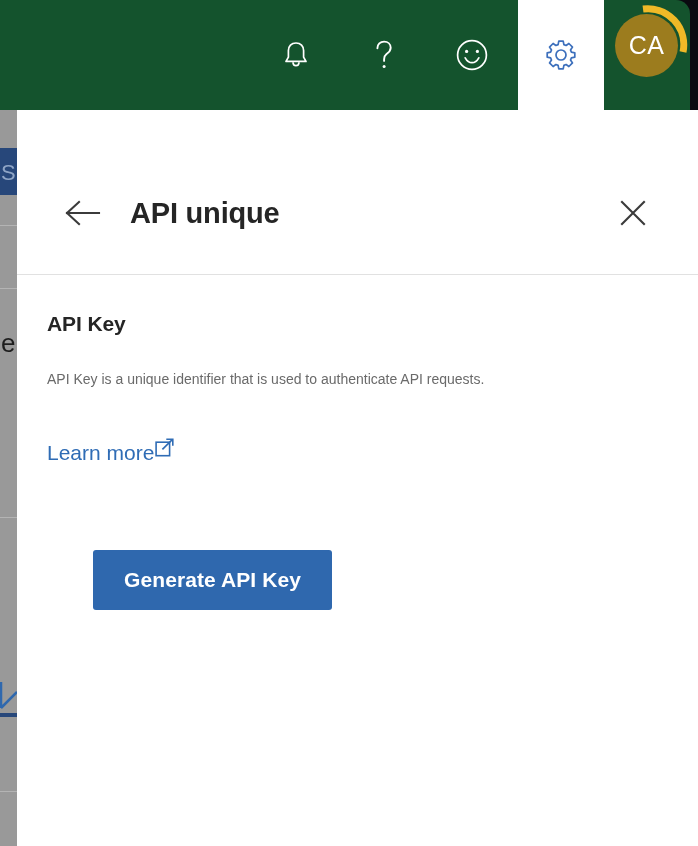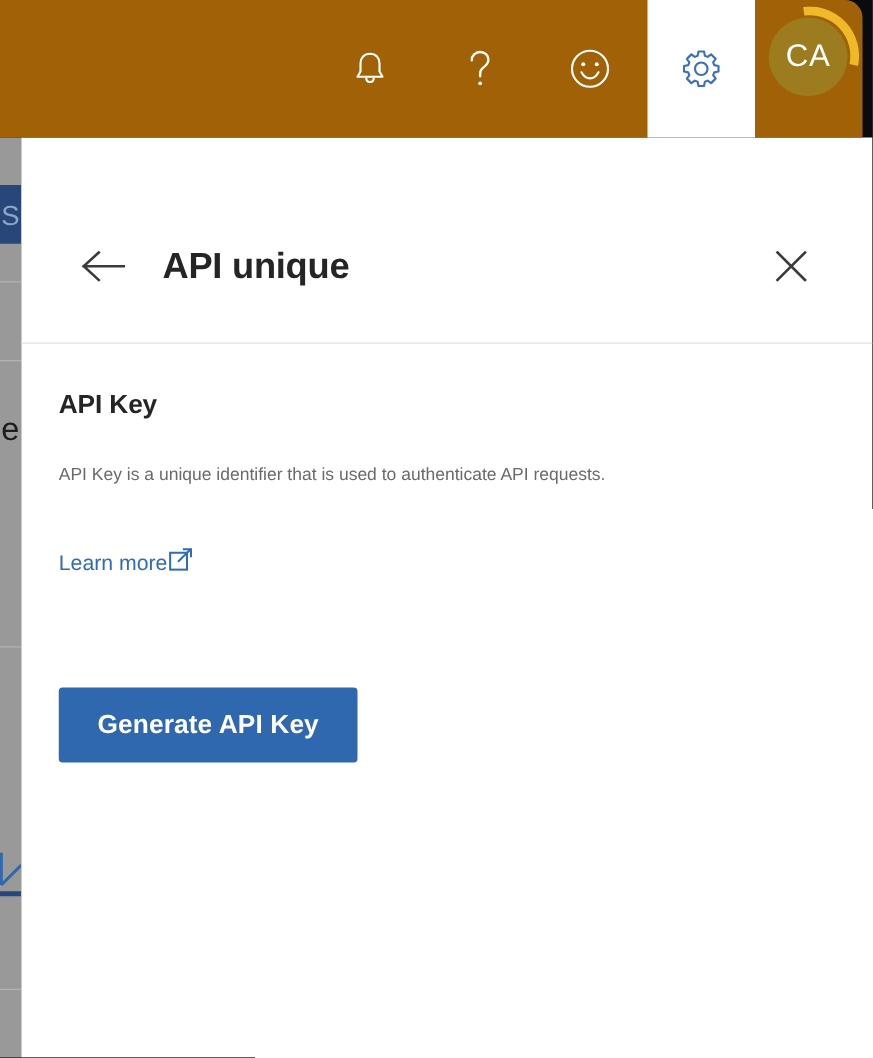--- a/index.html
+++ b/index.html
@@ -24,21 +24,21 @@
     overflow: hidden;
   }
 
   
   .topbar {
     position: absolute;
     left: 0;
     top: 0;
     width: 690px;
     height: 110px;
-    background: #a16207;
+    background: #14532d;
     border-top-right-radius: 14px;
     z-index: 5;
   }
 
   .topbar-icons {
     position: absolute;
     left: 0;
     top: 0;
     height: 110px;
     width: 518px;
@@ -257,21 +257,21 @@
   .body-para.second { padding-top: 28px; }
 
   .warn-label {
     color: #9a7715;
   }
 
   .learn-row {
     padding-top: 42px;
   }
   .learn-link {
-    font-size: 17px;
+    font-size: 21px;
     color: #2f6cb5;
     text-decoration: none;
     display: inline-flex;
     align-items: flex-start;
     cursor: pointer;
     font-family: "Liberation Sans", sans-serif;
   }
   .ext-icon {
     display: inline-block;
     margin-left: 1px;
@@ -285,20 +285,21 @@
     background: #2f68ae;
     color: #ffffff;
     border: none;
     border-radius: 3px;
     padding: 18px 31px;
     font-size: 21px;
     font-weight: 600;
     letter-spacing: 0.1px;
     cursor: pointer;
     font-family: "Liberation Sans", sans-serif;
+    margin-left: 46px;
   }
 </style>
 </head>
 <body>
 
 <div id="screen">
 
   <div class="backdrop">
     <div class="bd-blue-block"></div>
     <div class="bd-blue-text">Su</div>

